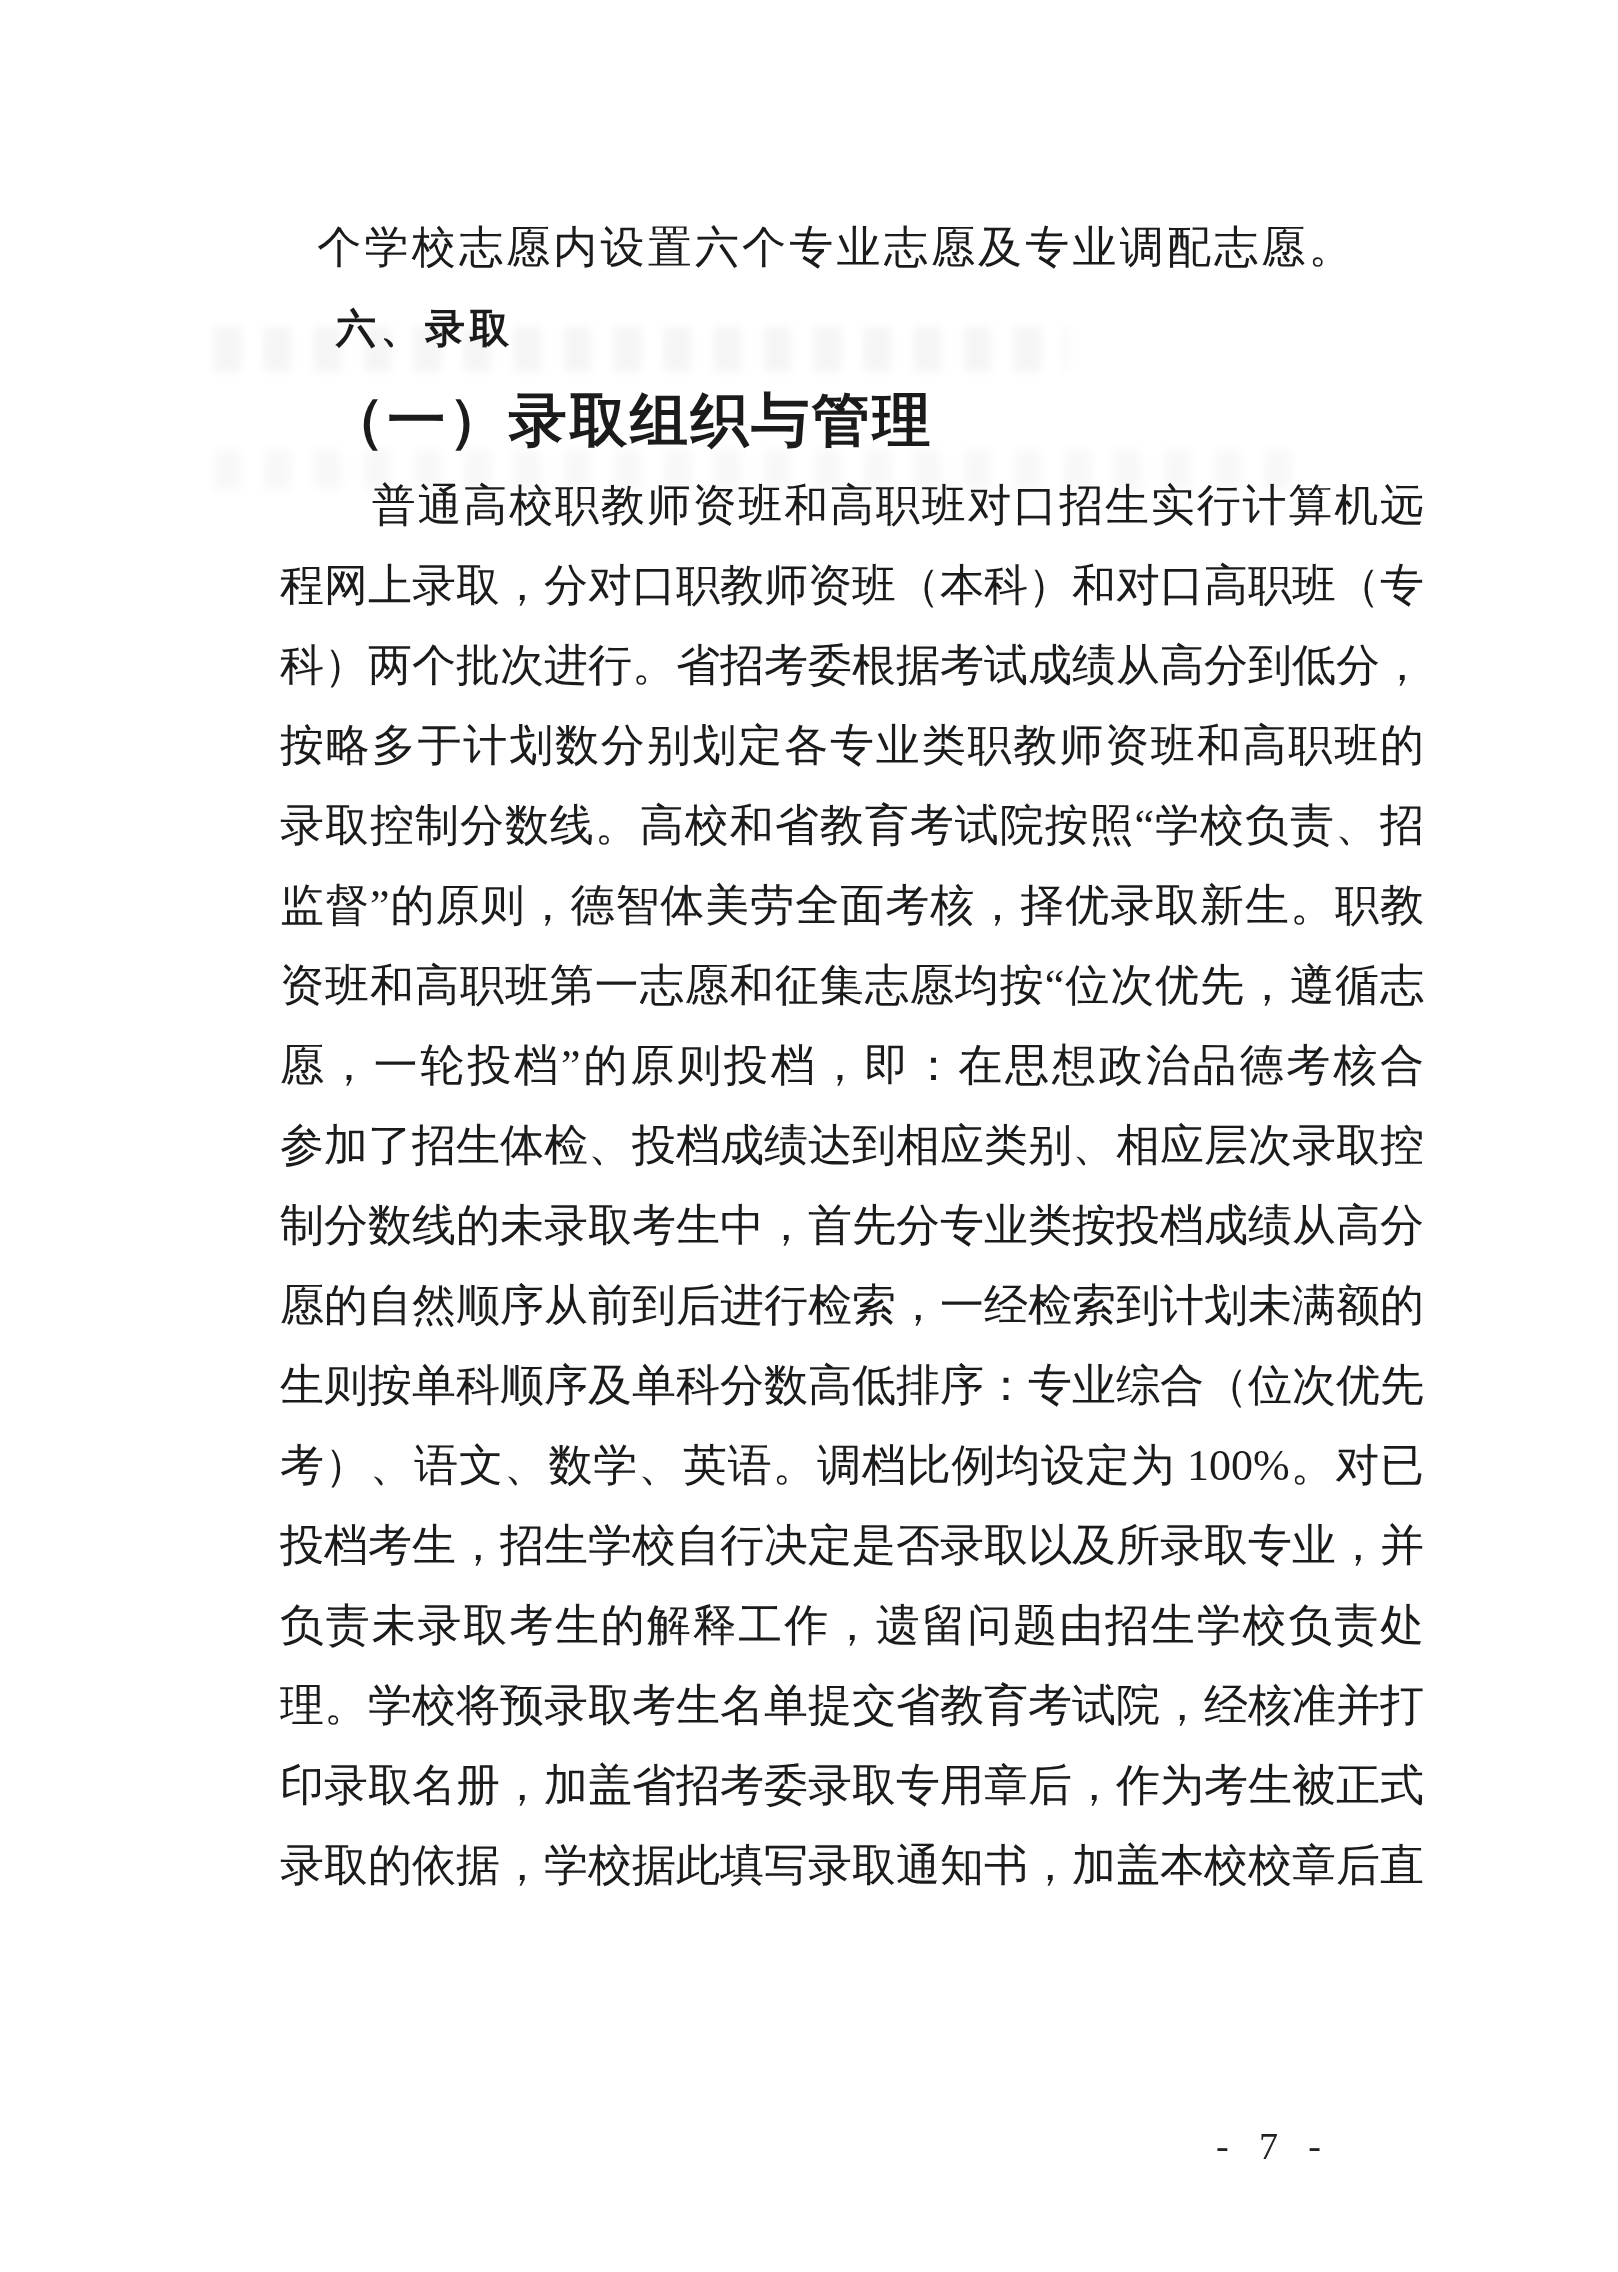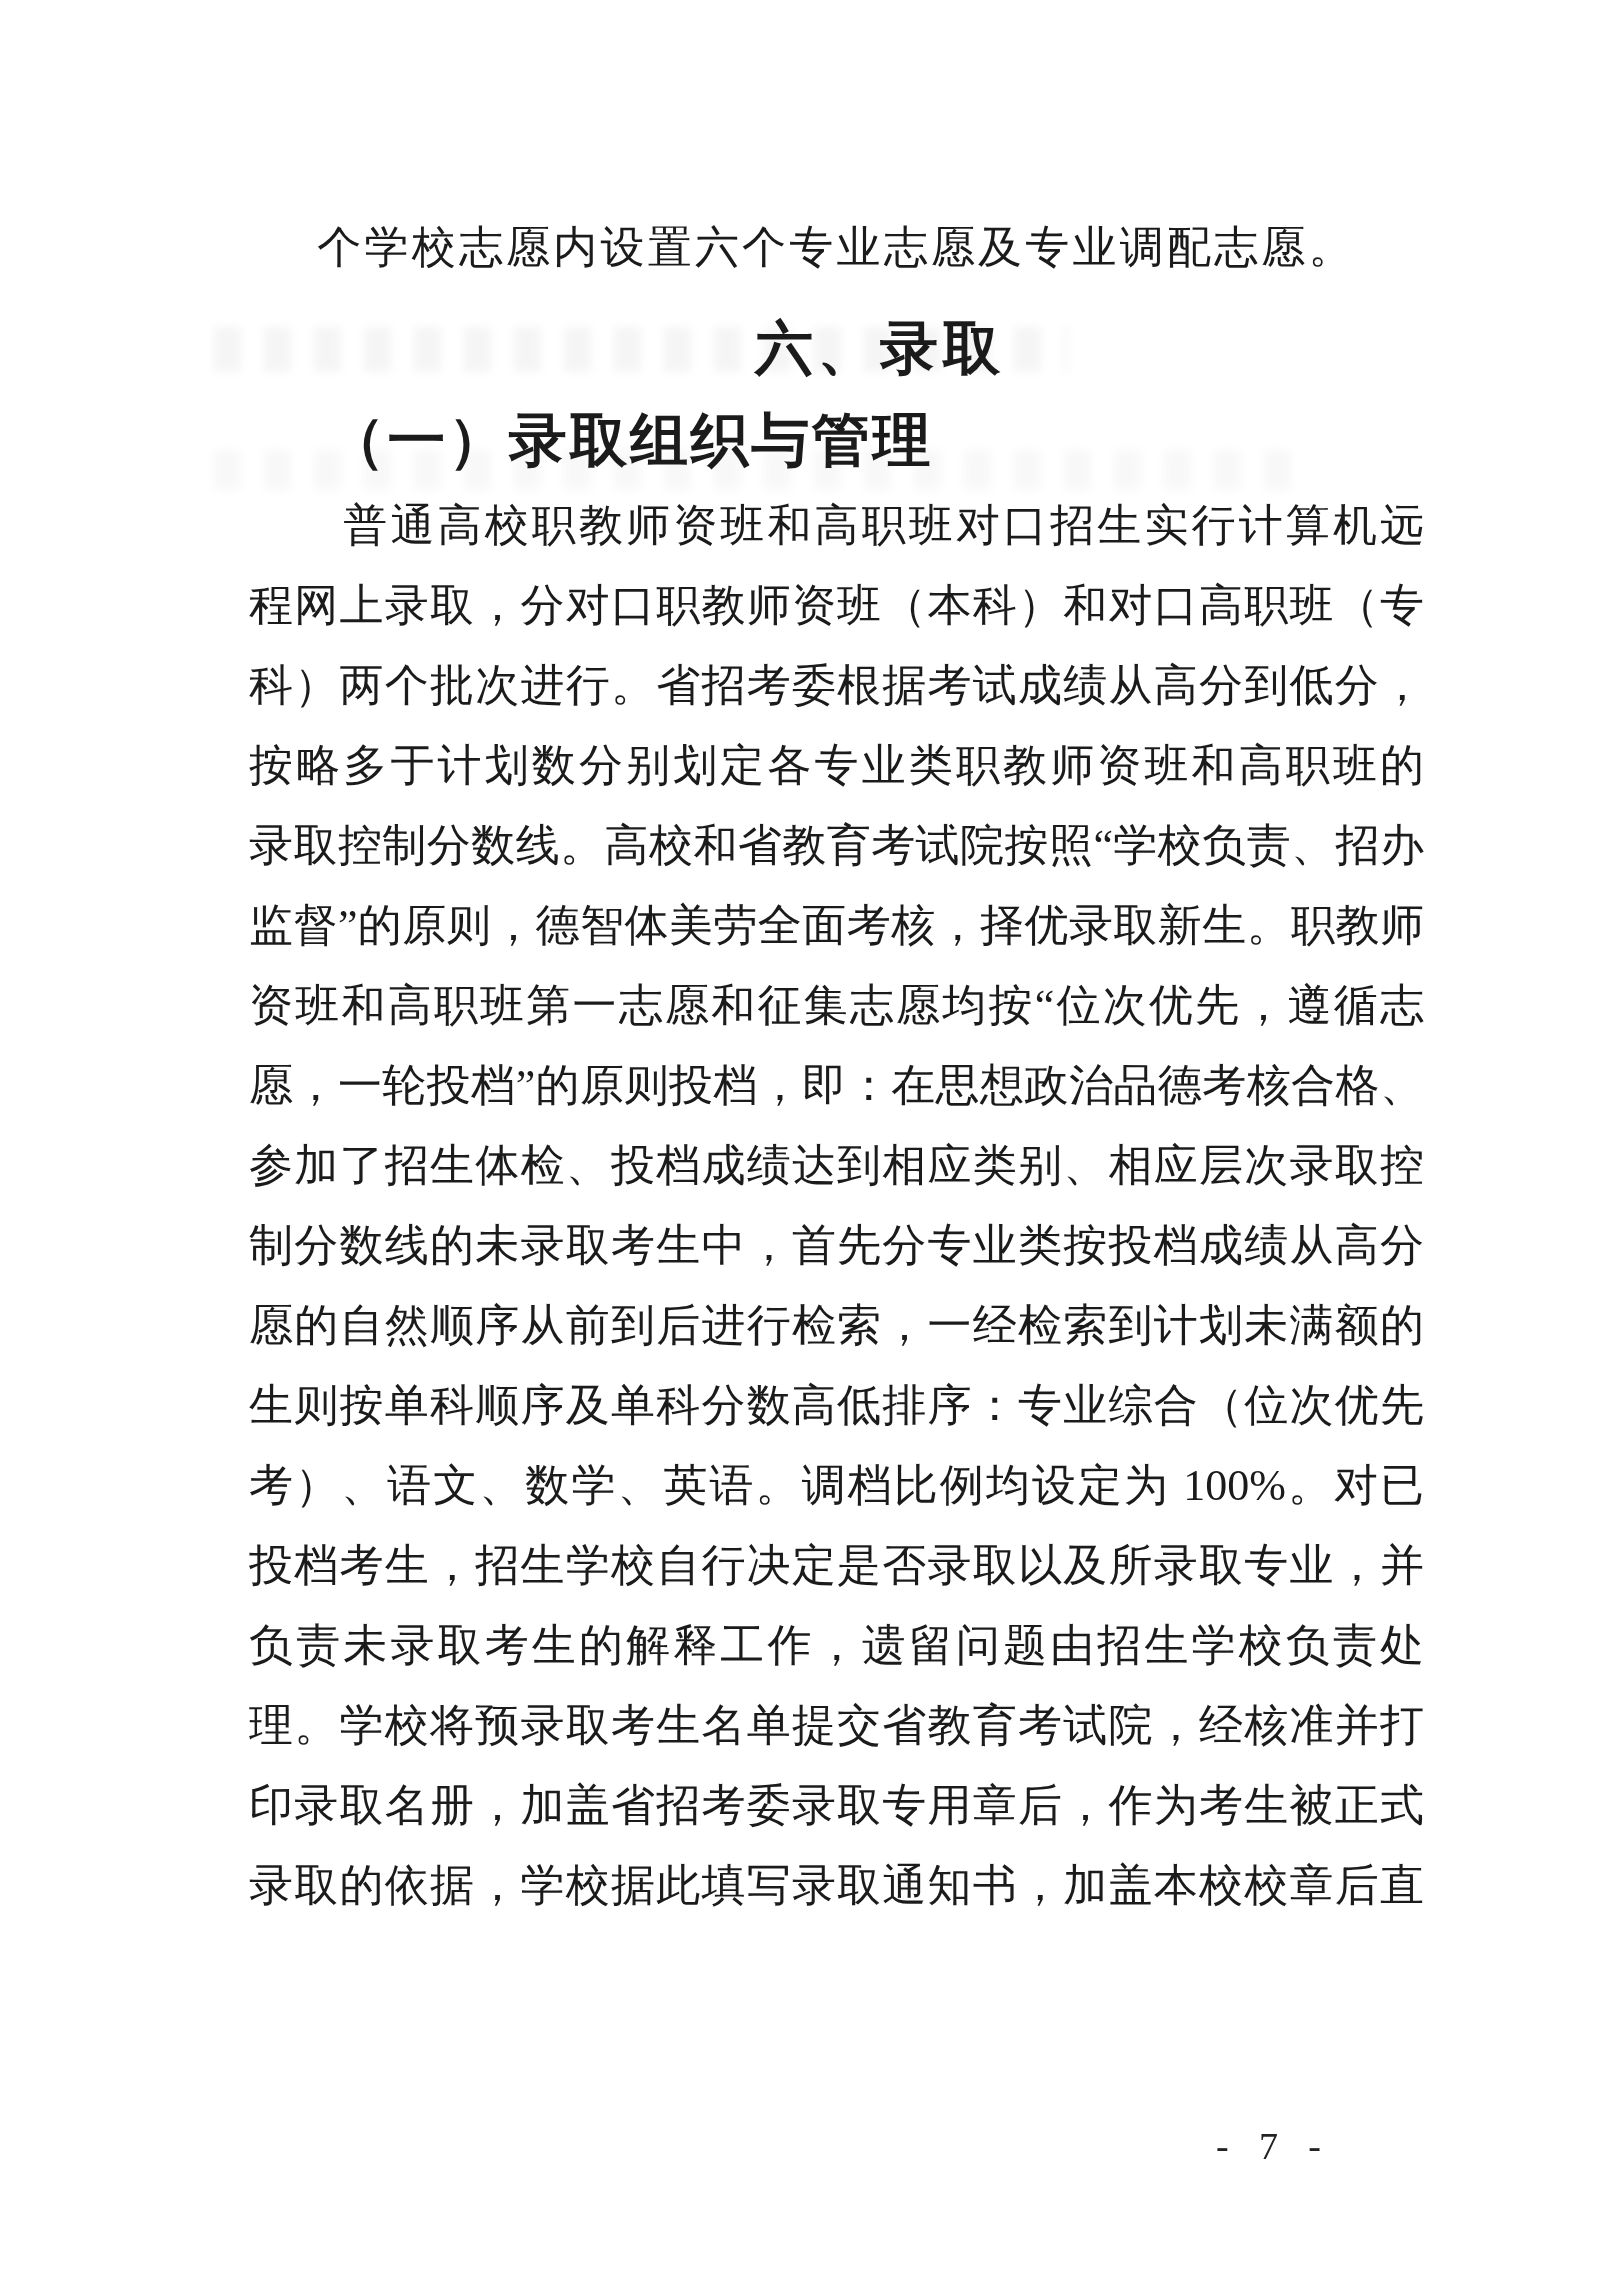--- a/index.html
+++ b/index.html
@@ -38,38 +38,38 @@
     z-index: 2;
   }
   .intro-line {
     font-size: 44px;
     line-height: 57px;
     letter-spacing: 3.2px;
     white-space: nowrap;
     text-align: center;
   }
   .section-heading {
-    margin-top: 44px;
-    font-size: 58px;
+    margin-top: 24px;
+    font-size: 40px;
     line-height: 58px;
     font-weight: 700;
     letter-spacing: 4.5px;
     text-indent: 87px;
-    text-align: center;
   }
   .subsection-heading {
     margin-top: 34px;
     font-size: 58px;
     line-height: 58px;
     font-weight: 700;
     letter-spacing: 2.6px;
     text-indent: 78px;
   }
   .para {
     margin-top: 15.5px;
+    margin-left: 31px;
   }
   .para .pline {
     font-size: 44px;
     height: 80px;
     line-height: 80px;
     text-align: justify;
     text-align-last: justify;
     text-justify: inter-ideograph;
     overflow: hidden;
   }

